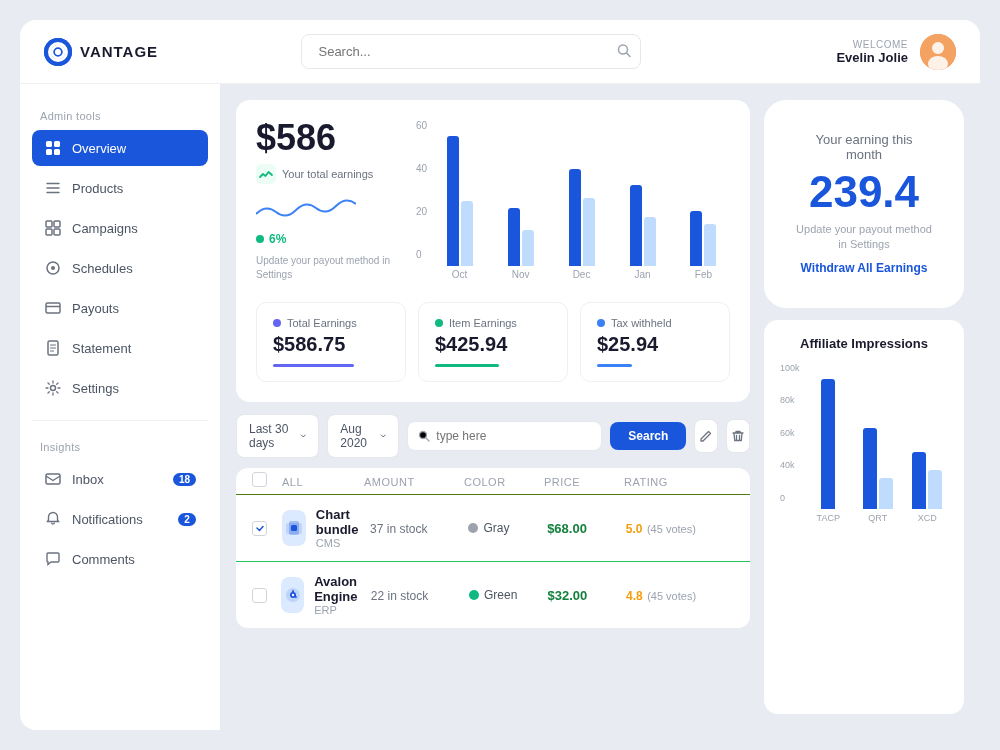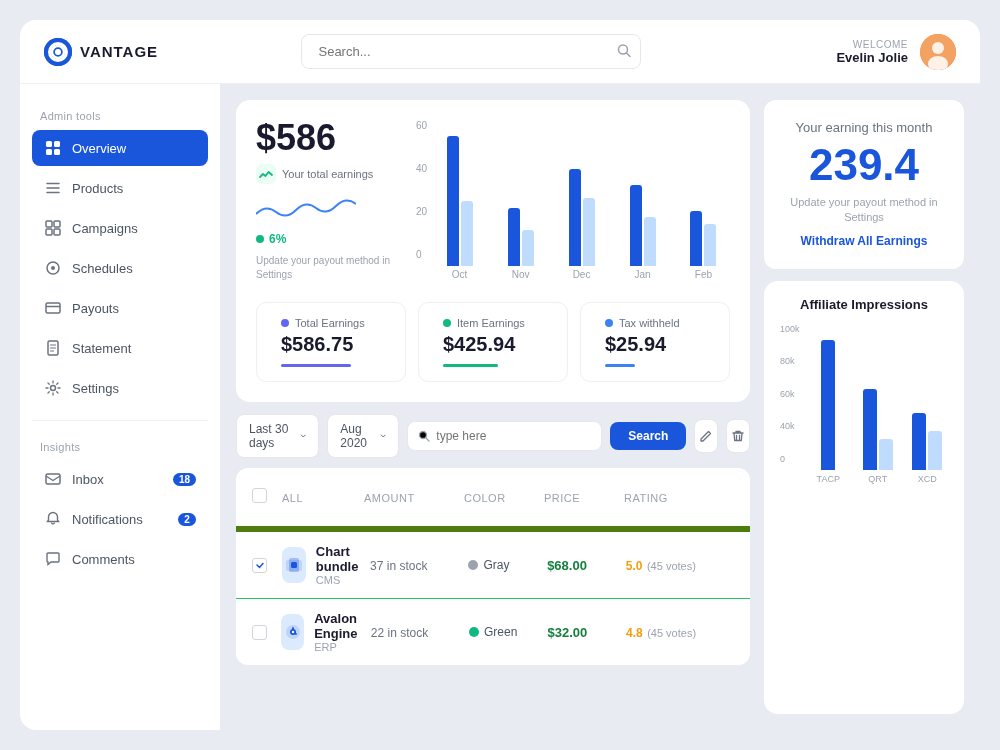--- a/index.html
+++ b/index.html
@@ -268,21 +268,21 @@
     
     .stats-row {
       display: flex;
       gap: 12px;
       margin-top: 8px;
     }
     .stat-card {
       flex: 1;
       border: 1.5px solid #f0f0f0;
       border-radius: 10px;
-      padding: 14px 24px;
+      padding: 14px 16px;
     }
     .stat-label-row {
       display: flex;
       align-items: center;
       gap: 6px;
       margin-bottom: 4px;
     }
     .stat-dot {
       width: 8px;
       height: 8px;
@@ -366,22 +366,22 @@
       color: #6b7280;
       font-size: 14px;
     }
     .data-table {
       background: #fff;
       border-radius: 12px;
       overflow: hidden;
     }
     .table-head {
       display: flex;
-      padding: 20px 16px;
-      border-bottom: 6px solid #4d7c0f;
+      padding: 4px 16px;
+      border-bottom: 1px solid #4d7c0f;
     }
     .th {
       font-size: 11px;
       color: #9ca3af;
       font-weight: 500;
       text-transform: uppercase;
       letter-spacing: 0.5px;
     }
     .col-check { width: 30px; }
     .col-name { flex: 1; }
@@ -447,22 +447,22 @@
     
     .right-panel {
       width: 200px;
       flex-shrink: 0;
       display: flex;
       flex-direction: column;
       gap: 12px;
     }
     .earning-month-card {
       background: #fff;
-      border-radius: 12px;
-      padding: 20px;
+      border-radius: 22px;
+      padding: 32px;
       text-align: center;
     }
     .month-title {
       font-size: 13px;
       color: #6b7280;
       font-weight: 500;
       margin-bottom: 8px;
     }
     .month-amount {
       font-size: 44px;

